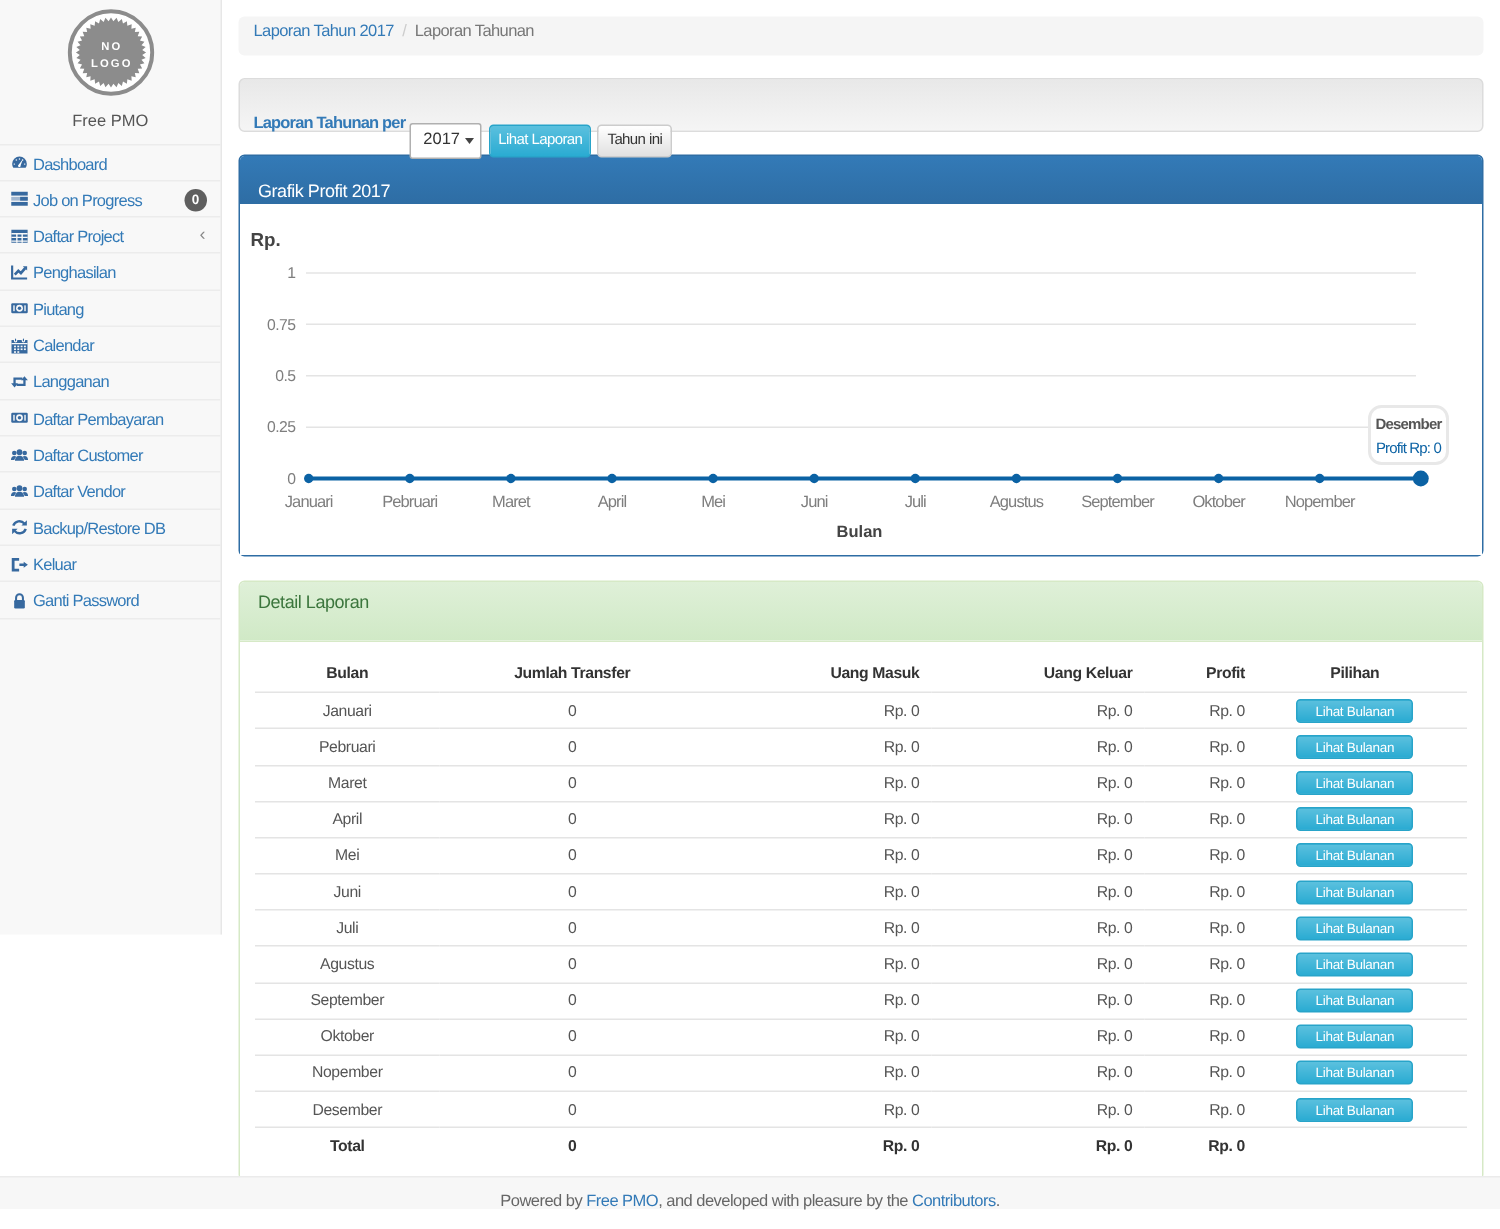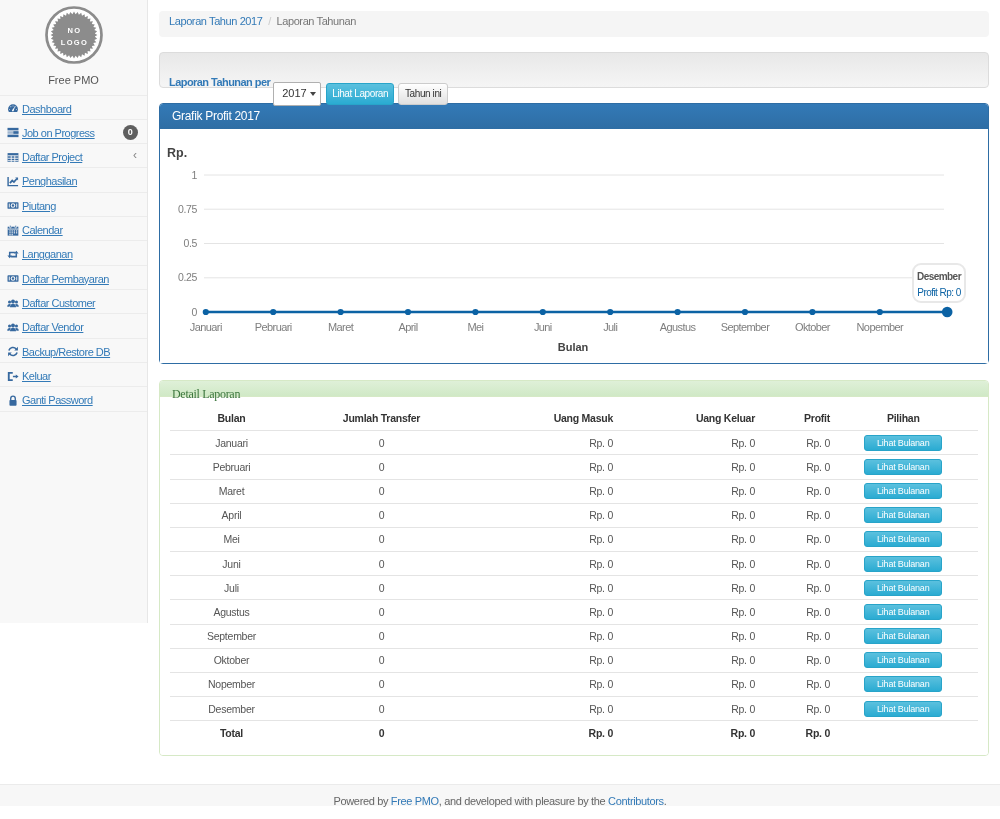--- a/index.html
+++ b/index.html
@@ -4,41 +4,41 @@
 <style>
 * { box-sizing:border-box; margin:0; padding:0; }
 html,body { width:1000px; height:819px; }
 body { font-family:"Liberation Sans",sans-serif; background:#fff; color:#555; position:relative; overflow:hidden; }
 a { color:#337ab7; text-decoration:none; }
 #sidebar { position:absolute; left:0; top:0; width:148px; height:623px; background:#f8f8f8; border-right:1px solid #e7e7e7; }
 #logo { text-align:center; padding-top:6px; }
 #brand { font-size:11px; color:#555; margin-top:6px; }
 #menu { list-style:none; margin-top:8.5px; border-top:1px solid #ececec; }
 #menu li { position:relative; height:24.33px; line-height:23.4px; border-bottom:1px solid #ececec; padding-left:7px; white-space:nowrap; }
-#menu li a { font-size:11px; letter-spacing:-0.5px; color:#337ab7;text-decoration:underline; }
+#menu li a { font-size:11px; letter-spacing:-0.5px; color:#337ab7; }
 #menu .ic { display:inline-block; width:12px; height:11px; vertical-align:-1.5px; margin-right:3px; }
 #menu .badge { position:absolute; right:9px; top:4.8px; background:#5f5f5f; color:#fff; font-size:9px; font-weight:bold; border-radius:7.5px; padding:0 5.2px; height:15px; line-height:15px; }
 #menu .chev { position:absolute; right:10px; top:0; color:#888; font-size:12px; }
 #main { margin-left:148px; padding:10.5px 11.5px 0 11px; }
 .breadcrumb { background:#f5f5f5; border-radius:4px; padding:4.5px 10px; font-size:11px; letter-spacing:-0.4px; color:#777; margin-bottom:15px; height:26px; }
 .breadcrumb .sep { color:#ccc; padding:0 3px; }
 .well { background:linear-gradient(to bottom,#e8e8e8 0,#f5f5f5 100%); border:1px solid #dcdcdc; border-radius:4px; height:36px; margin-bottom:15px; padding:5.5px 9px; }
 .well * { vertical-align:middle;margin-top:24px; }
 .well label { font-size:11px; font-weight:bold; letter-spacing:-0.55px; color:#337ab7; margin-right:3px; }
 #sel { display:inline-block; position:relative; width:48px; height:23.5px; line-height:21.5px; font-size:11px; color:#333; border:1px solid #b0b0b0; border-radius:2px; background:#fff; padding-left:8px; margin-right:5px; }
 #sel:after { content:""; position:absolute; right:4px; top:9px; border:3.5px solid transparent; border-top:4.5px solid #444; }
 .btn { display:inline-block; height:22.5px; line-height:20.5px; font-size:10px; letter-spacing:-0.4px; border-radius:3px; text-align:center; border:1px solid; }
 .btn-info { background:linear-gradient(to bottom,#5bc0de 0,#2aabd2 100%); border-color:#28a4c9; color:#fff; width:68px; margin-right:4px; }
 .btn-default { background:linear-gradient(to bottom,#fff 0,#e0e0e0 100%); border-color:#ccc; color:#333; width:50px; }
 .panel { border-radius:4px; margin-bottom:15.5px; }
 .panel-primary { border:1px solid #2e6da4; }
-.panel-primary .ph { background:linear-gradient(to bottom,#337ab7 0,#2e6da4 100%); color:#fff; font-size:12px; letter-spacing:-0.3px; padding:5px 12px; border-radius:3px 3px 0 0; height:25px; }
+.panel-primary .ph { background:linear-gradient(to bottom,#337ab7 0,#2e6da4 100%); color:#fff; font-size:12px; letter-spacing:-0.3px; padding:16px 12px; border-radius:3px 3px 0 0; height:25px; }
 .panel-primary .pb { background:#fff; height:234.5px; position:relative; }
 .panel-success { border:1px solid #d6e9c6; }
-.panel-success .ph { background:linear-gradient(to bottom,#dff0d8 0,#d0e9c6 100%); color:#3c763d; font-size:12px; letter-spacing:-0.3px; padding:6.5px 12px; border-bottom:1px solid #d6e9c6; border-radius:3px 3px 0 0; height:16px;font-family:Liberation Serif, serif; }
+.panel-success .ph { background:linear-gradient(to bottom,#dff0d8 0,#d0e9c6 100%); color:#3c763d; font-size:12px; letter-spacing:-0.3px; padding:6.5px 12px; border-bottom:1px solid #d6e9c6; border-radius:3px 3px 0 0; height:40px; }
 .panel-success .pb { background:#fff; padding:10px; border-radius:0 0 3px 3px; }
 table { width:100%; border-collapse:collapse; font-size:10.5px; letter-spacing:-0.25px; }
 th,td { padding:0 8px; height:24.18px; border-bottom:1px solid #e4e4e4; }
 th { color:#333; font-weight:bold; }
 td { color:#555; }
 tr.total td { font-weight:bold; color:#333; border-bottom:none; }
 .c { text-align:center; } .r { text-align:right; }
 th:last-child,td:last-child { padding-right:17px; }
 .w1 { width:123px; } .w2 { width:177px; } .w3 { width:151px; } .w4 { width:142px; } .w5 { width:75px; }
 .btn-xs { display:inline-block; background:linear-gradient(to bottom,#5bc0de 0,#2aabd2 100%); border:1px solid #28a4c9; border-radius:3px; color:#fff; font-size:9px; letter-spacing:-0.2px; padding:0 12px; height:16px; line-height:14.5px; }

